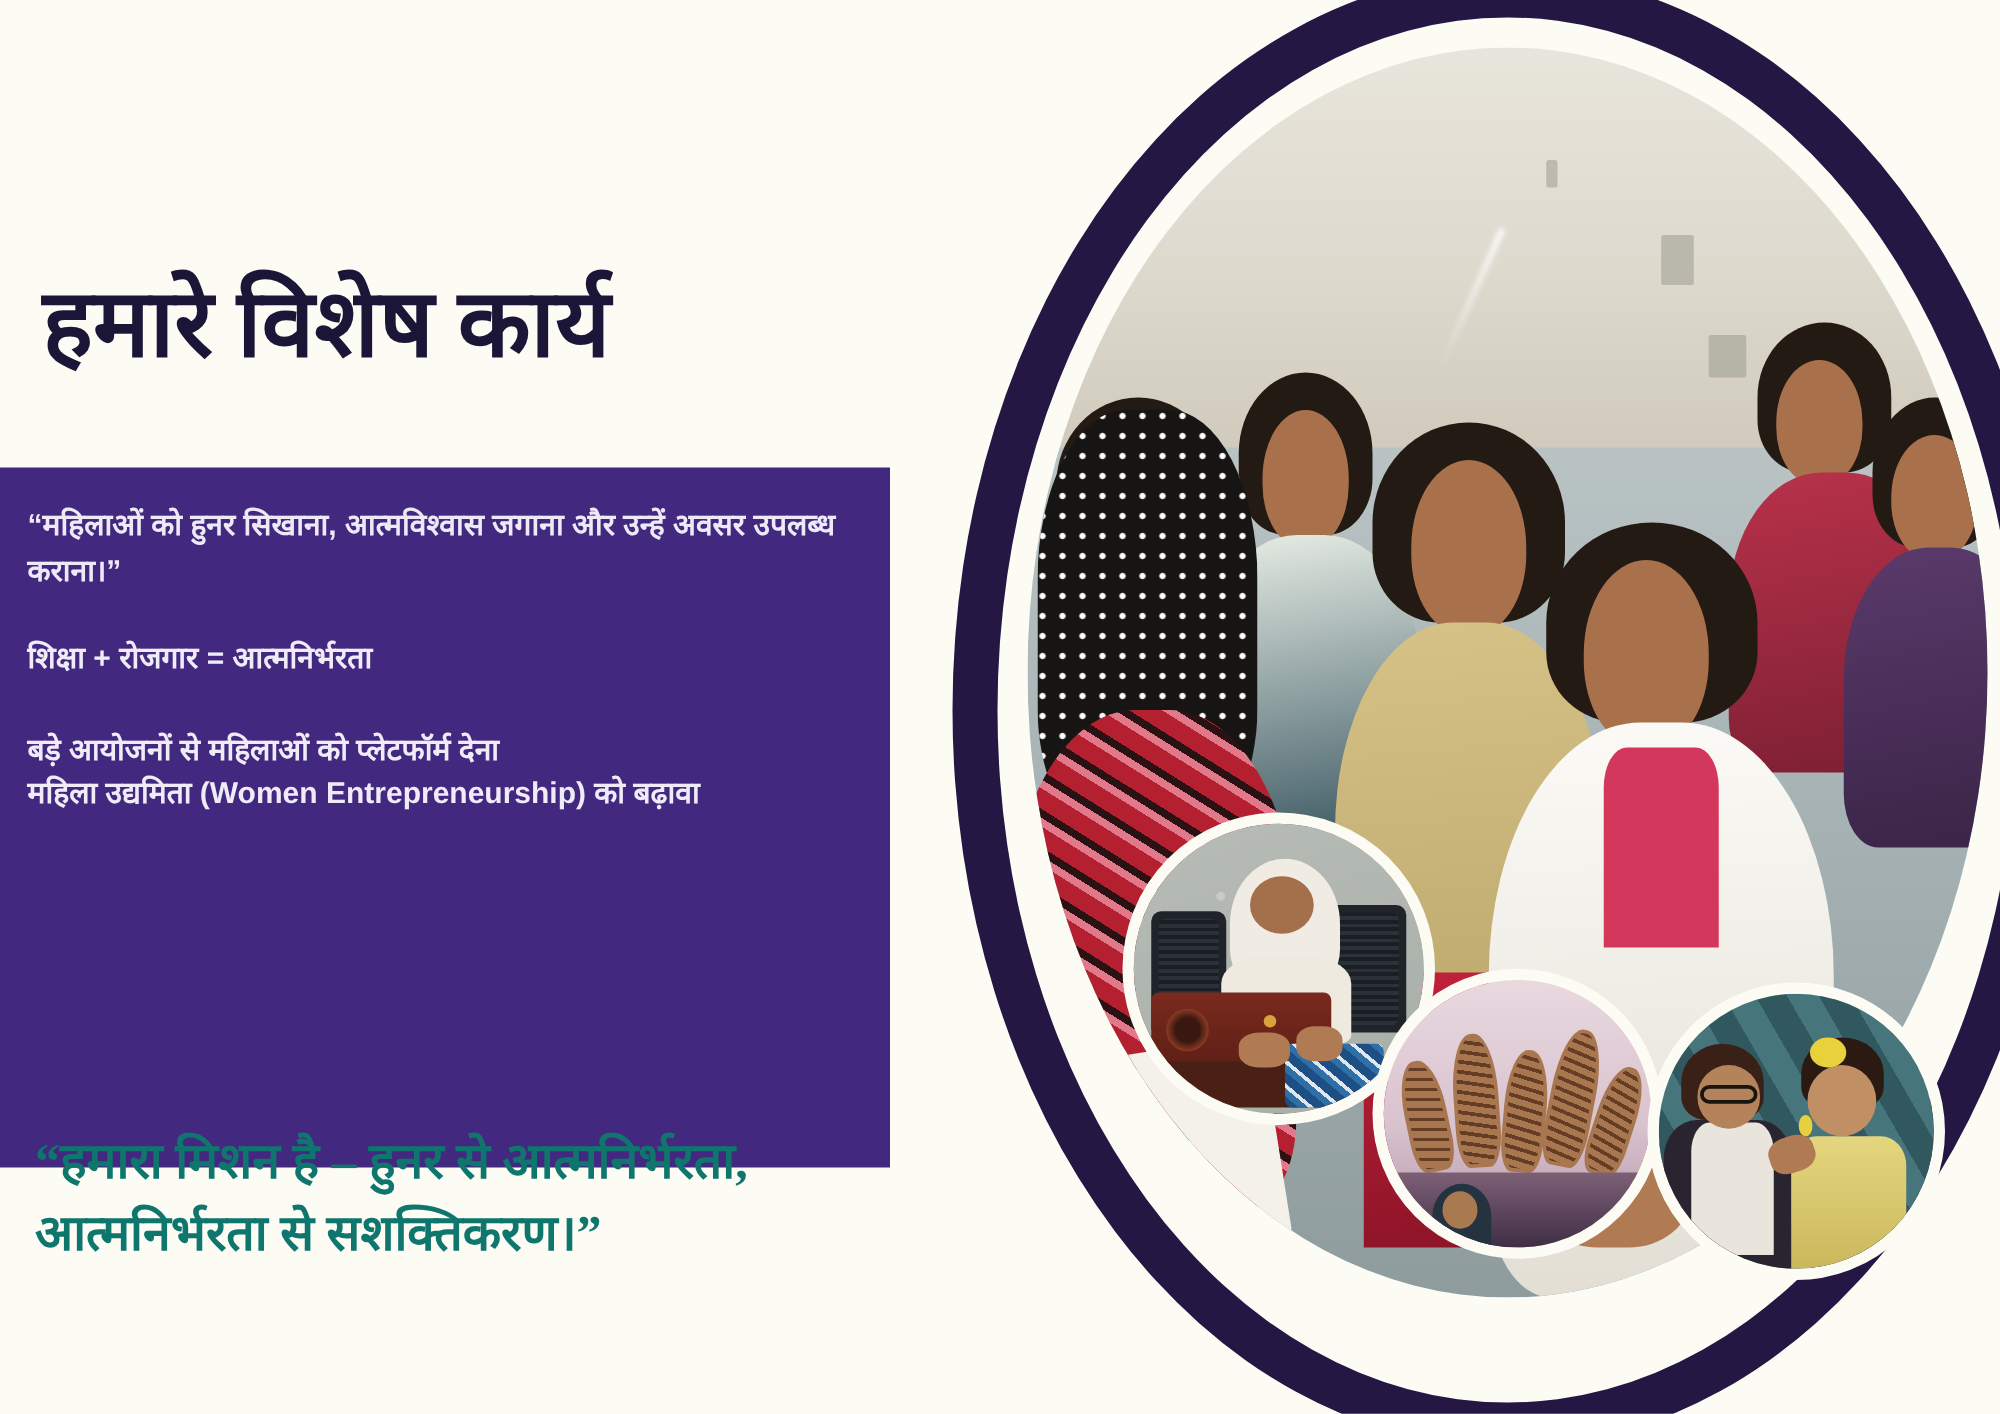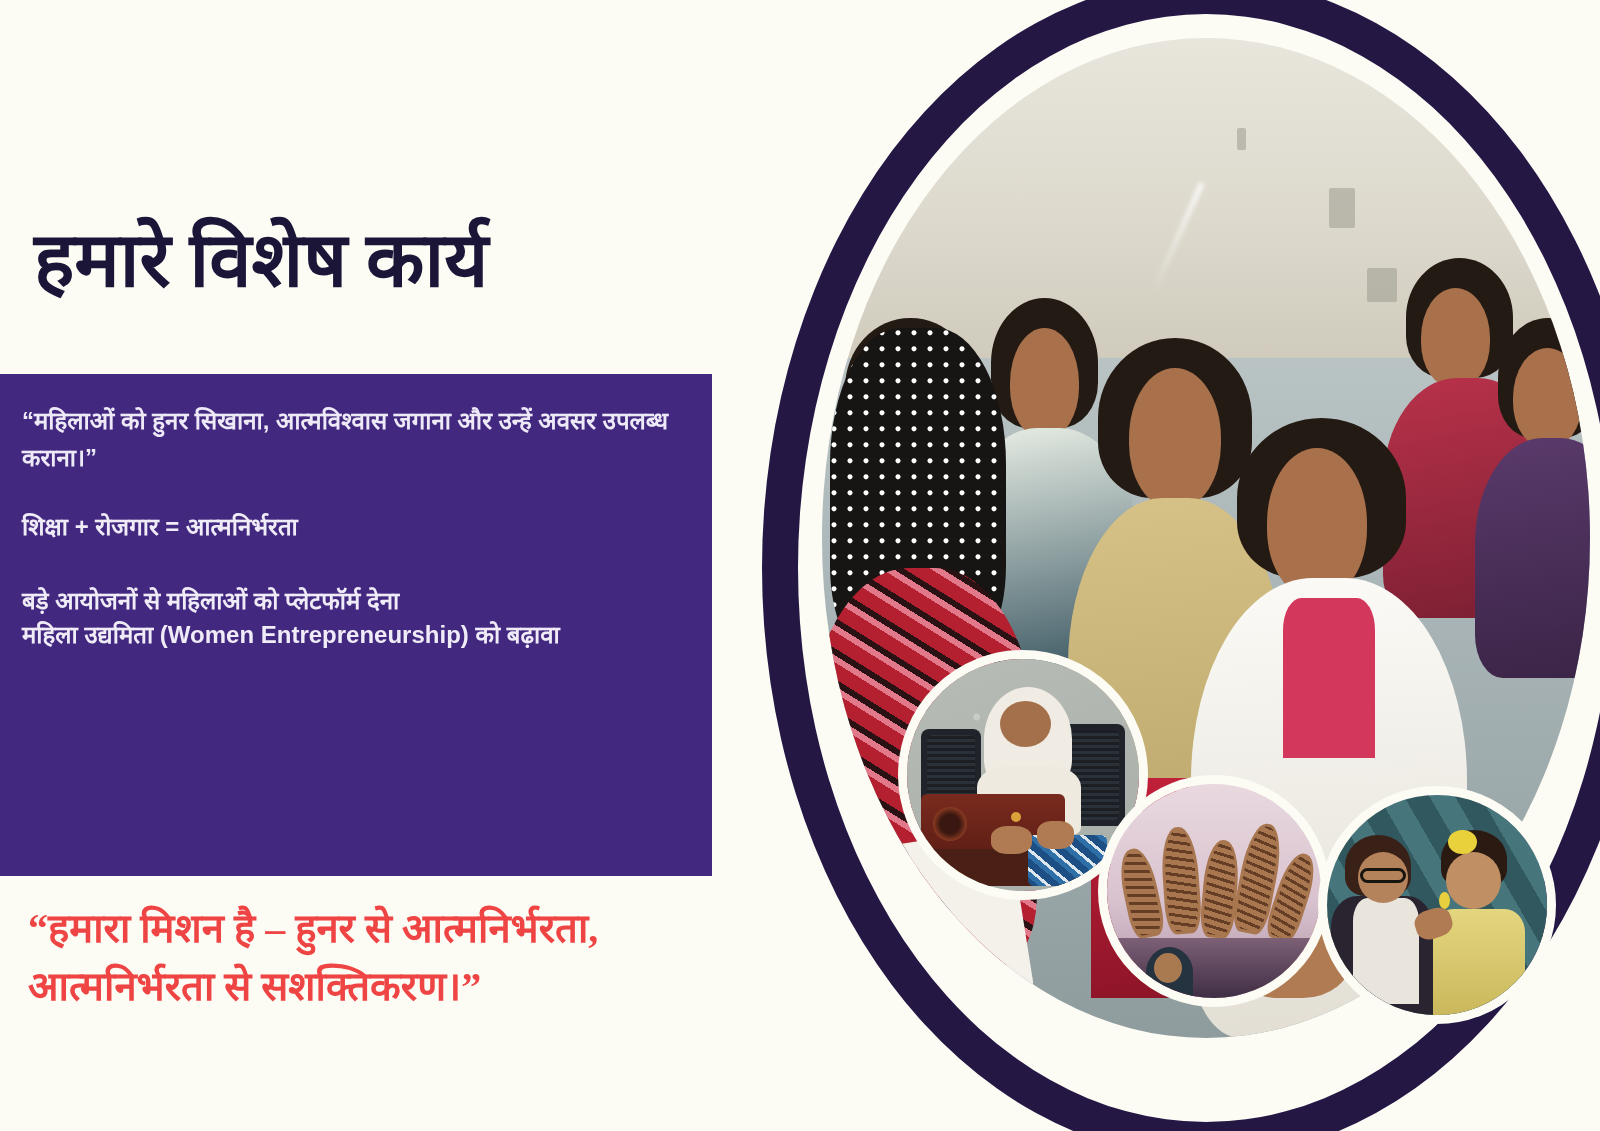--- a/index.html
+++ b/index.html
@@ -111,37 +111,37 @@
     font-size:40px;font-weight:700;color:#1B1538;
     letter-spacing:.2px;white-space:nowrap;
   }
   .headline{
     position:absolute;left:34px;top:222px;
     font-family:"Liberation Serif", serif;
     font-size:76px;font-weight:700;color:#1B1538;
     white-space:nowrap;line-height:1;
   }
   .purple-box{
-    position:absolute;left:0;top:374px;width:712px;height:502px;
+    position:absolute;left:0;top:374px;width:712px;height:560px;
     background:#432880;
   }
   .pb-inner{position:absolute;left:22px;right:22px;top:28px;}
   .pb-quote{
     color:#EDE9F6;font-size:24px;font-weight:700;line-height:1.55;
     margin:0 0 34px 0;
   }
   .pb-item{
     color:#EFEBF7;font-size:24px;font-weight:700;line-height:1.4;
     margin:0 0 40px 0;
   }
   .pb-item.last{margin-bottom:0;}
   .mission{
     position:absolute;left:28px;top:900px;width:760px;
     font-family:"Liberation Serif", serif;
-    font-size:40px;font-weight:700;color:#ef4444;line-height:1.45;
+    font-size:40px;font-weight:700;color:#0f766e;line-height:1.45;
   }
 </style>
 </head>
 <body>
 
 <div class="stage">
 
   <div class="ring-wrap">
     <div class="ring"></div>
   </div>

